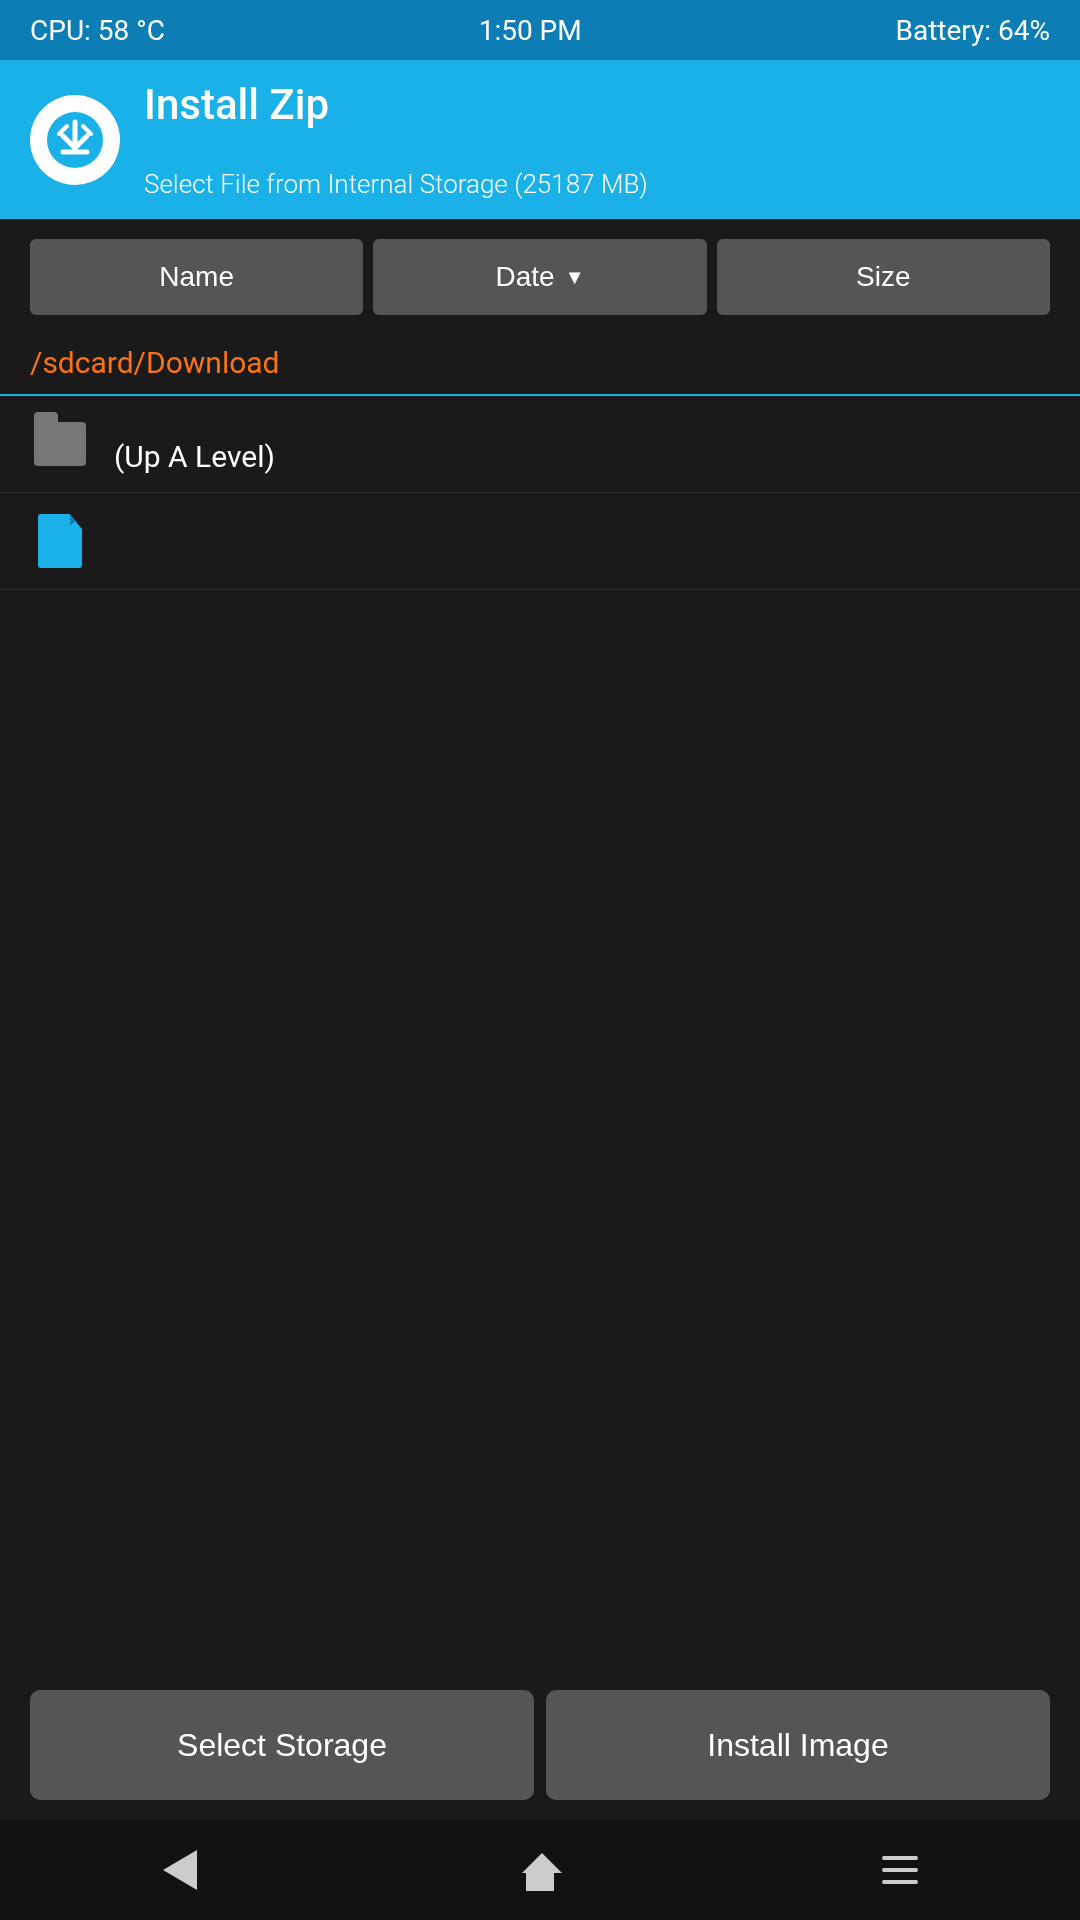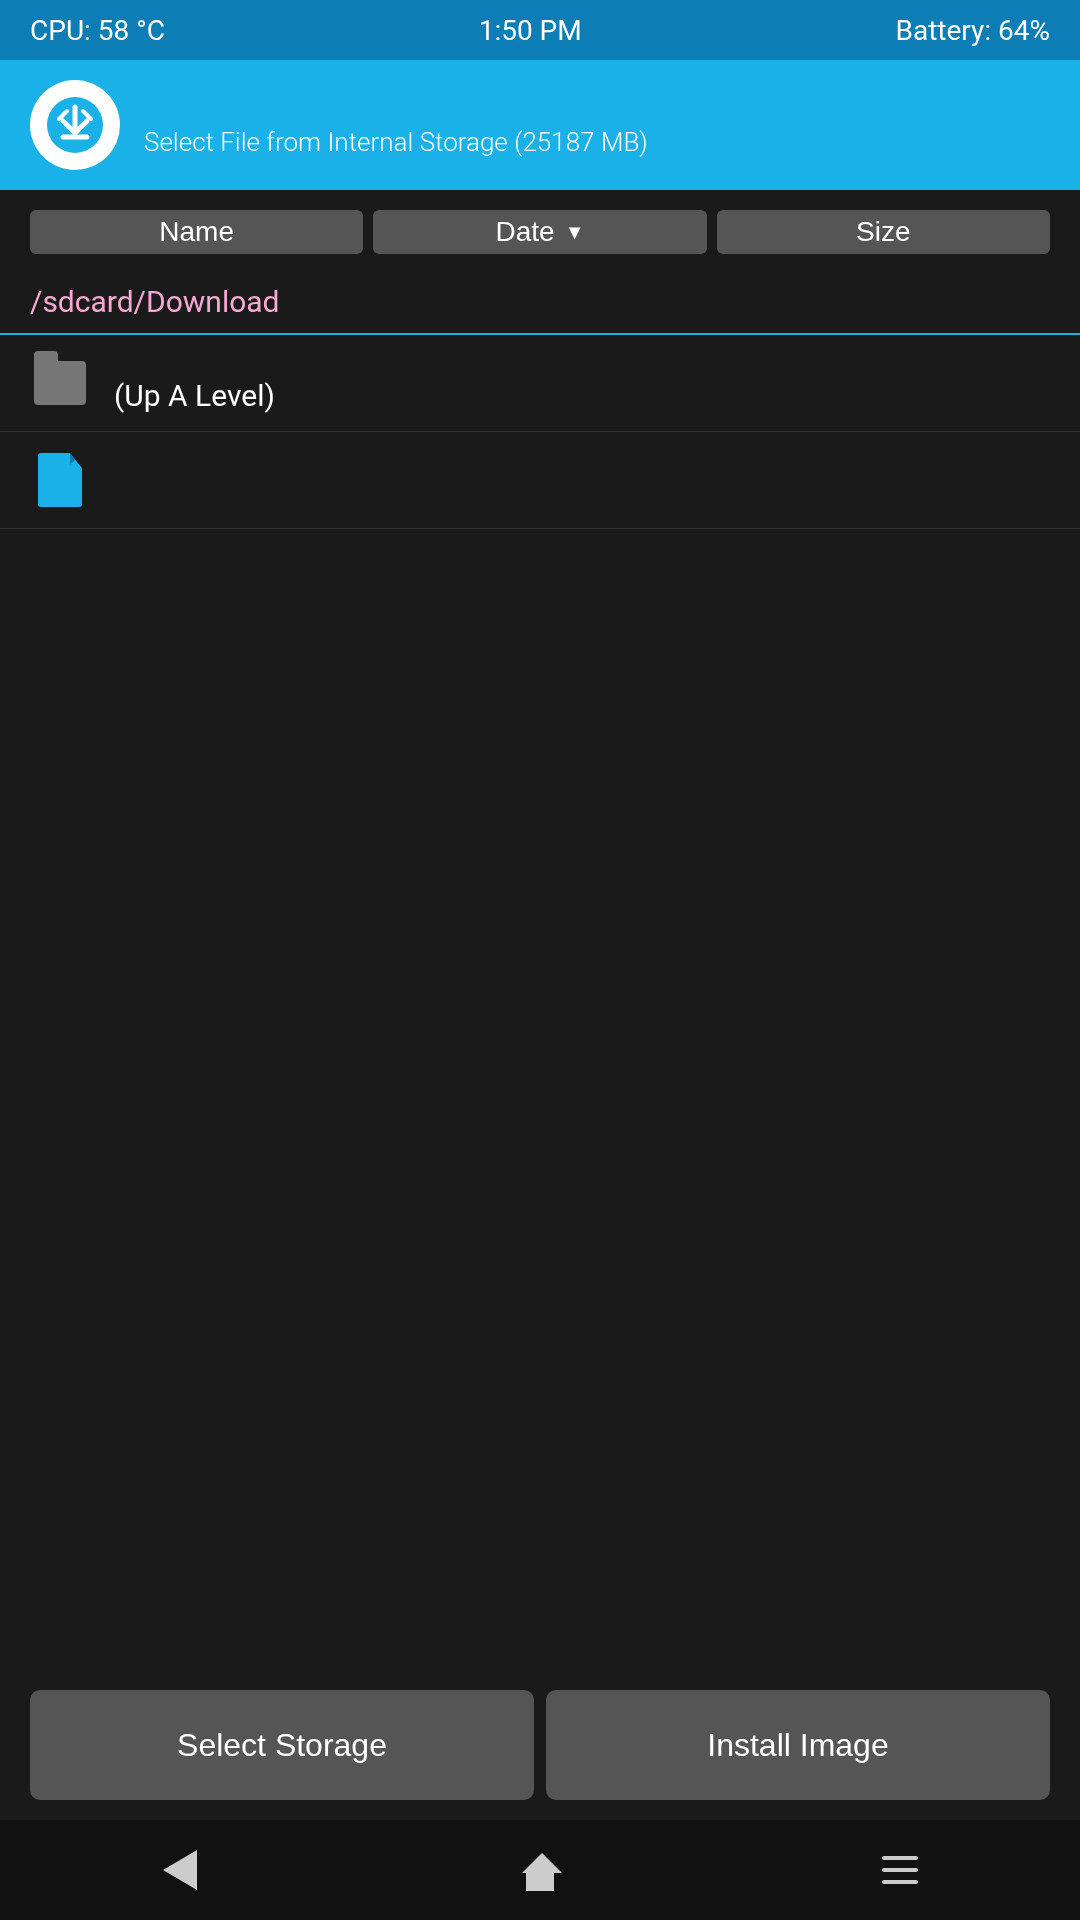--- a/index.html
+++ b/index.html
@@ -85,21 +85,21 @@
     .sort-bar {
       display: flex;
       align-items: center;
       padding: 20px 30px;
       gap: 10px;
       background-color: #1a1a1a;
     }
 
     .sort-btn {
       flex: 1;
-      height: 44px;
+      height: 76px;
       background-color: #555555;
       border: none;
       border-radius: 6px;
       color: #ffffff;
       font-size: 28px;
       cursor: pointer;
       display: flex;
       align-items: center;
       justify-content: center;
       gap: 10px;
@@ -110,21 +110,21 @@
     }
 
     
     .path-bar {
       padding: 10px 30px 14px;
       border-bottom: 2px solid #1ab0e8;
     }
 
     .path-text {
       font-size: 30px;
-      color: #f9a8d4;
+      color: #f97316;
       margin-top: 16px;
     }
 
     
     .file-list {
       flex: 1;
       overflow-y: auto;
     }
 
     .file-item {
@@ -305,20 +305,21 @@
   <div class="header-icon">
     <svg viewBox="0 0 60 60" xmlns="http://www.w3.org/2000/svg">
       <circle cx="30" cy="30" r="28" fill="#1ab0e8"></circle>
       <path d="M30 12 L30 36 M18 26 L30 38 L42 26" stroke="white" stroke-width="5" fill="none" stroke-linecap="round" stroke-linejoin="round"></path>
       <path d="M18 42 L42 42" stroke="white" stroke-width="5" stroke-linecap="round"></path>
       <path d="M22 16 L14 24" stroke="white" stroke-width="4" stroke-linecap="round"></path>
       <path d="M38 16 L46 24" stroke="white" stroke-width="4" stroke-linecap="round"></path>
     </svg>
   </div>
   <div class="header-text">
+    <span class="header-title">Install Zip</span>
     <span class="header-subtitle">Select File from Internal Storage (25187 MB)</span>
   </div>
 </div>
 
 <div class="sort-bar">
   <button class="sort-btn">
     <span>Name</span>
   </button>
   <button class="sort-btn">
     <span>Date</span>

